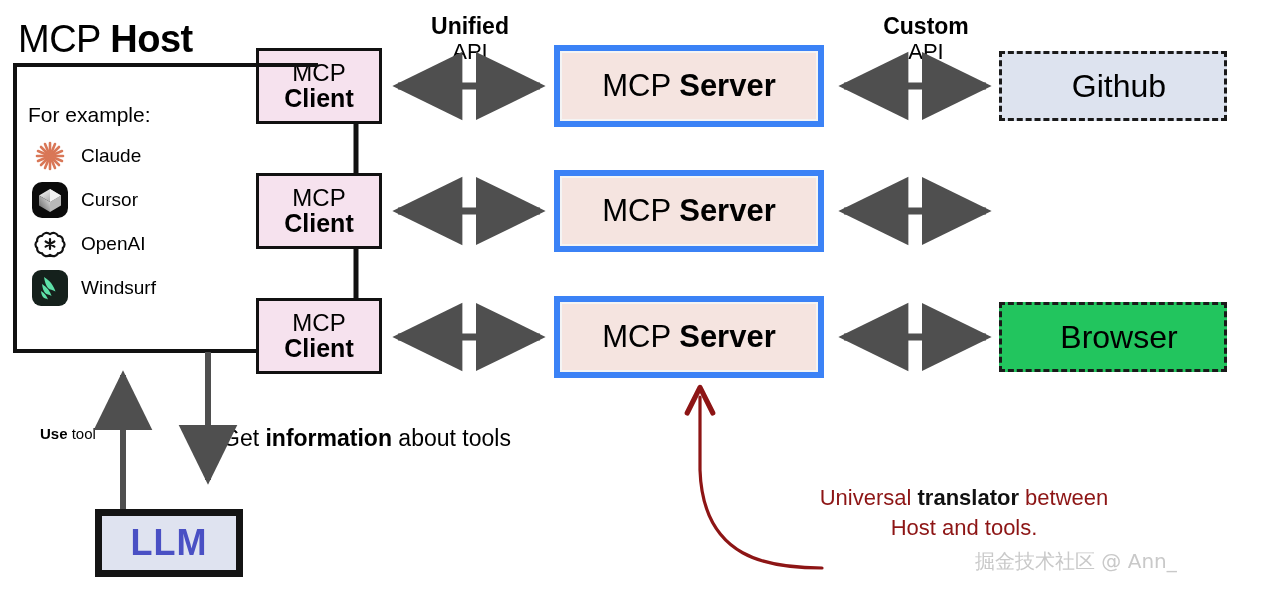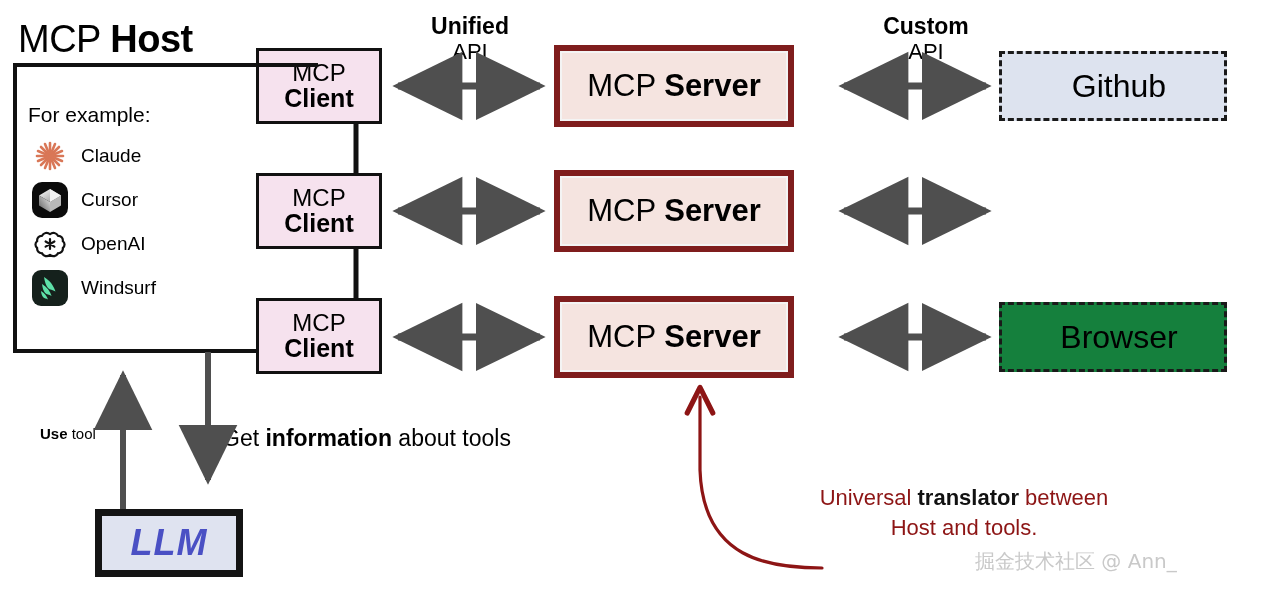--- a/index.html
+++ b/index.html
@@ -33,33 +33,33 @@
   
   .ico-windsurf{background:#15211c;border-radius:9px;}
 
   
   .client-box{width:126px;height:76px;background:#f6e2ee;border:3px solid #111;
       box-sizing:border-box;display:flex;flex-direction:column;align-items:center;
       justify-content:center;line-height:1.05;}
   .client-box .l1{font-size:24px;}
   .client-box .l2{font-size:25px;font-weight:bold;}
 
-  .server-box{width:240px;height:82px;background:#f5e4e0;
-      border:6px solid #7f1d1d;outline:2px solid #f4f4f4;outline-offset:-8px;
+  .server-box{width:270px;height:82px;background:#f5e4e0;
+      border:6px solid #3b82f6;outline:2px solid #f4f4f4;outline-offset:-8px;
       box-sizing:border-box;display:flex;align-items:center;justify-content:center;}
   .server-box .t{font-size:31px;white-space:nowrap;}
   .server-box .t .b{font-weight:bold;}
 
   .tool-box{width:228px;height:70px;border:3px dashed #1a1a1a;box-sizing:border-box;
       display:flex;align-items:center;justify-content:center;padding-left:12px;}
   .tool-box .t{font-size:32px;white-space:nowrap;}
 
   #llm-box{left:95px;top:509px;width:148px;height:68px;background:#dfe3f0;
       border:7px solid #141414;box-sizing:border-box;display:flex;align-items:center;
-      justify-content:center;font-style:italic;}
+      justify-content:center;}
   #llm-box .t{font-size:36px;font-weight:bold;color:#4a50c4;letter-spacing:1px;}
 
   
   .api-label{text-align:center;line-height:1.15;}
   .api-label .top{font-size:23px;font-weight:bold;display:block;}
   .api-label .bot{font-size:22px;display:block;}
 
   #use-tool{left:12px;top:425px;font-size:15px;white-space:nowrap;margin-left:28px;}
   #get-info{left:222px;top:425px;font-size:23px;white-space:nowrap;}
   .bb{font-weight:bold;}
@@ -179,21 +179,21 @@
   <div class="abs server-box" style="left:554px;top:170px;">
     <span class="t"><span>MCP </span><span class="b">Server</span></span>
   </div>
   <div class="abs server-box" style="left:554px;top:296px;">
     <span class="t"><span>MCP </span><span class="b">Server</span></span>
   </div>
 
   <div class="abs tool-box" style="left:999px;top:51px;background:#dde3ef;">
     <span class="t">Github</span>
   </div>
-  <div class="abs tool-box" style="left:999px;top:302px;background:#15803d;">
+  <div class="abs tool-box" style="left:999px;top:302px;background:#22c55e;">
     <span class="t">Browser</span>
   </div>
 
   <div class="abs api-label" style="left:400px;top:13px;width:140px;">
     <span class="top">Unified</span>
     <span class="bot">API</span>
   </div>
   <div class="abs api-label" style="left:856px;top:13px;width:140px;">
     <span class="top">Custom</span>
     <span class="bot">API</span>

